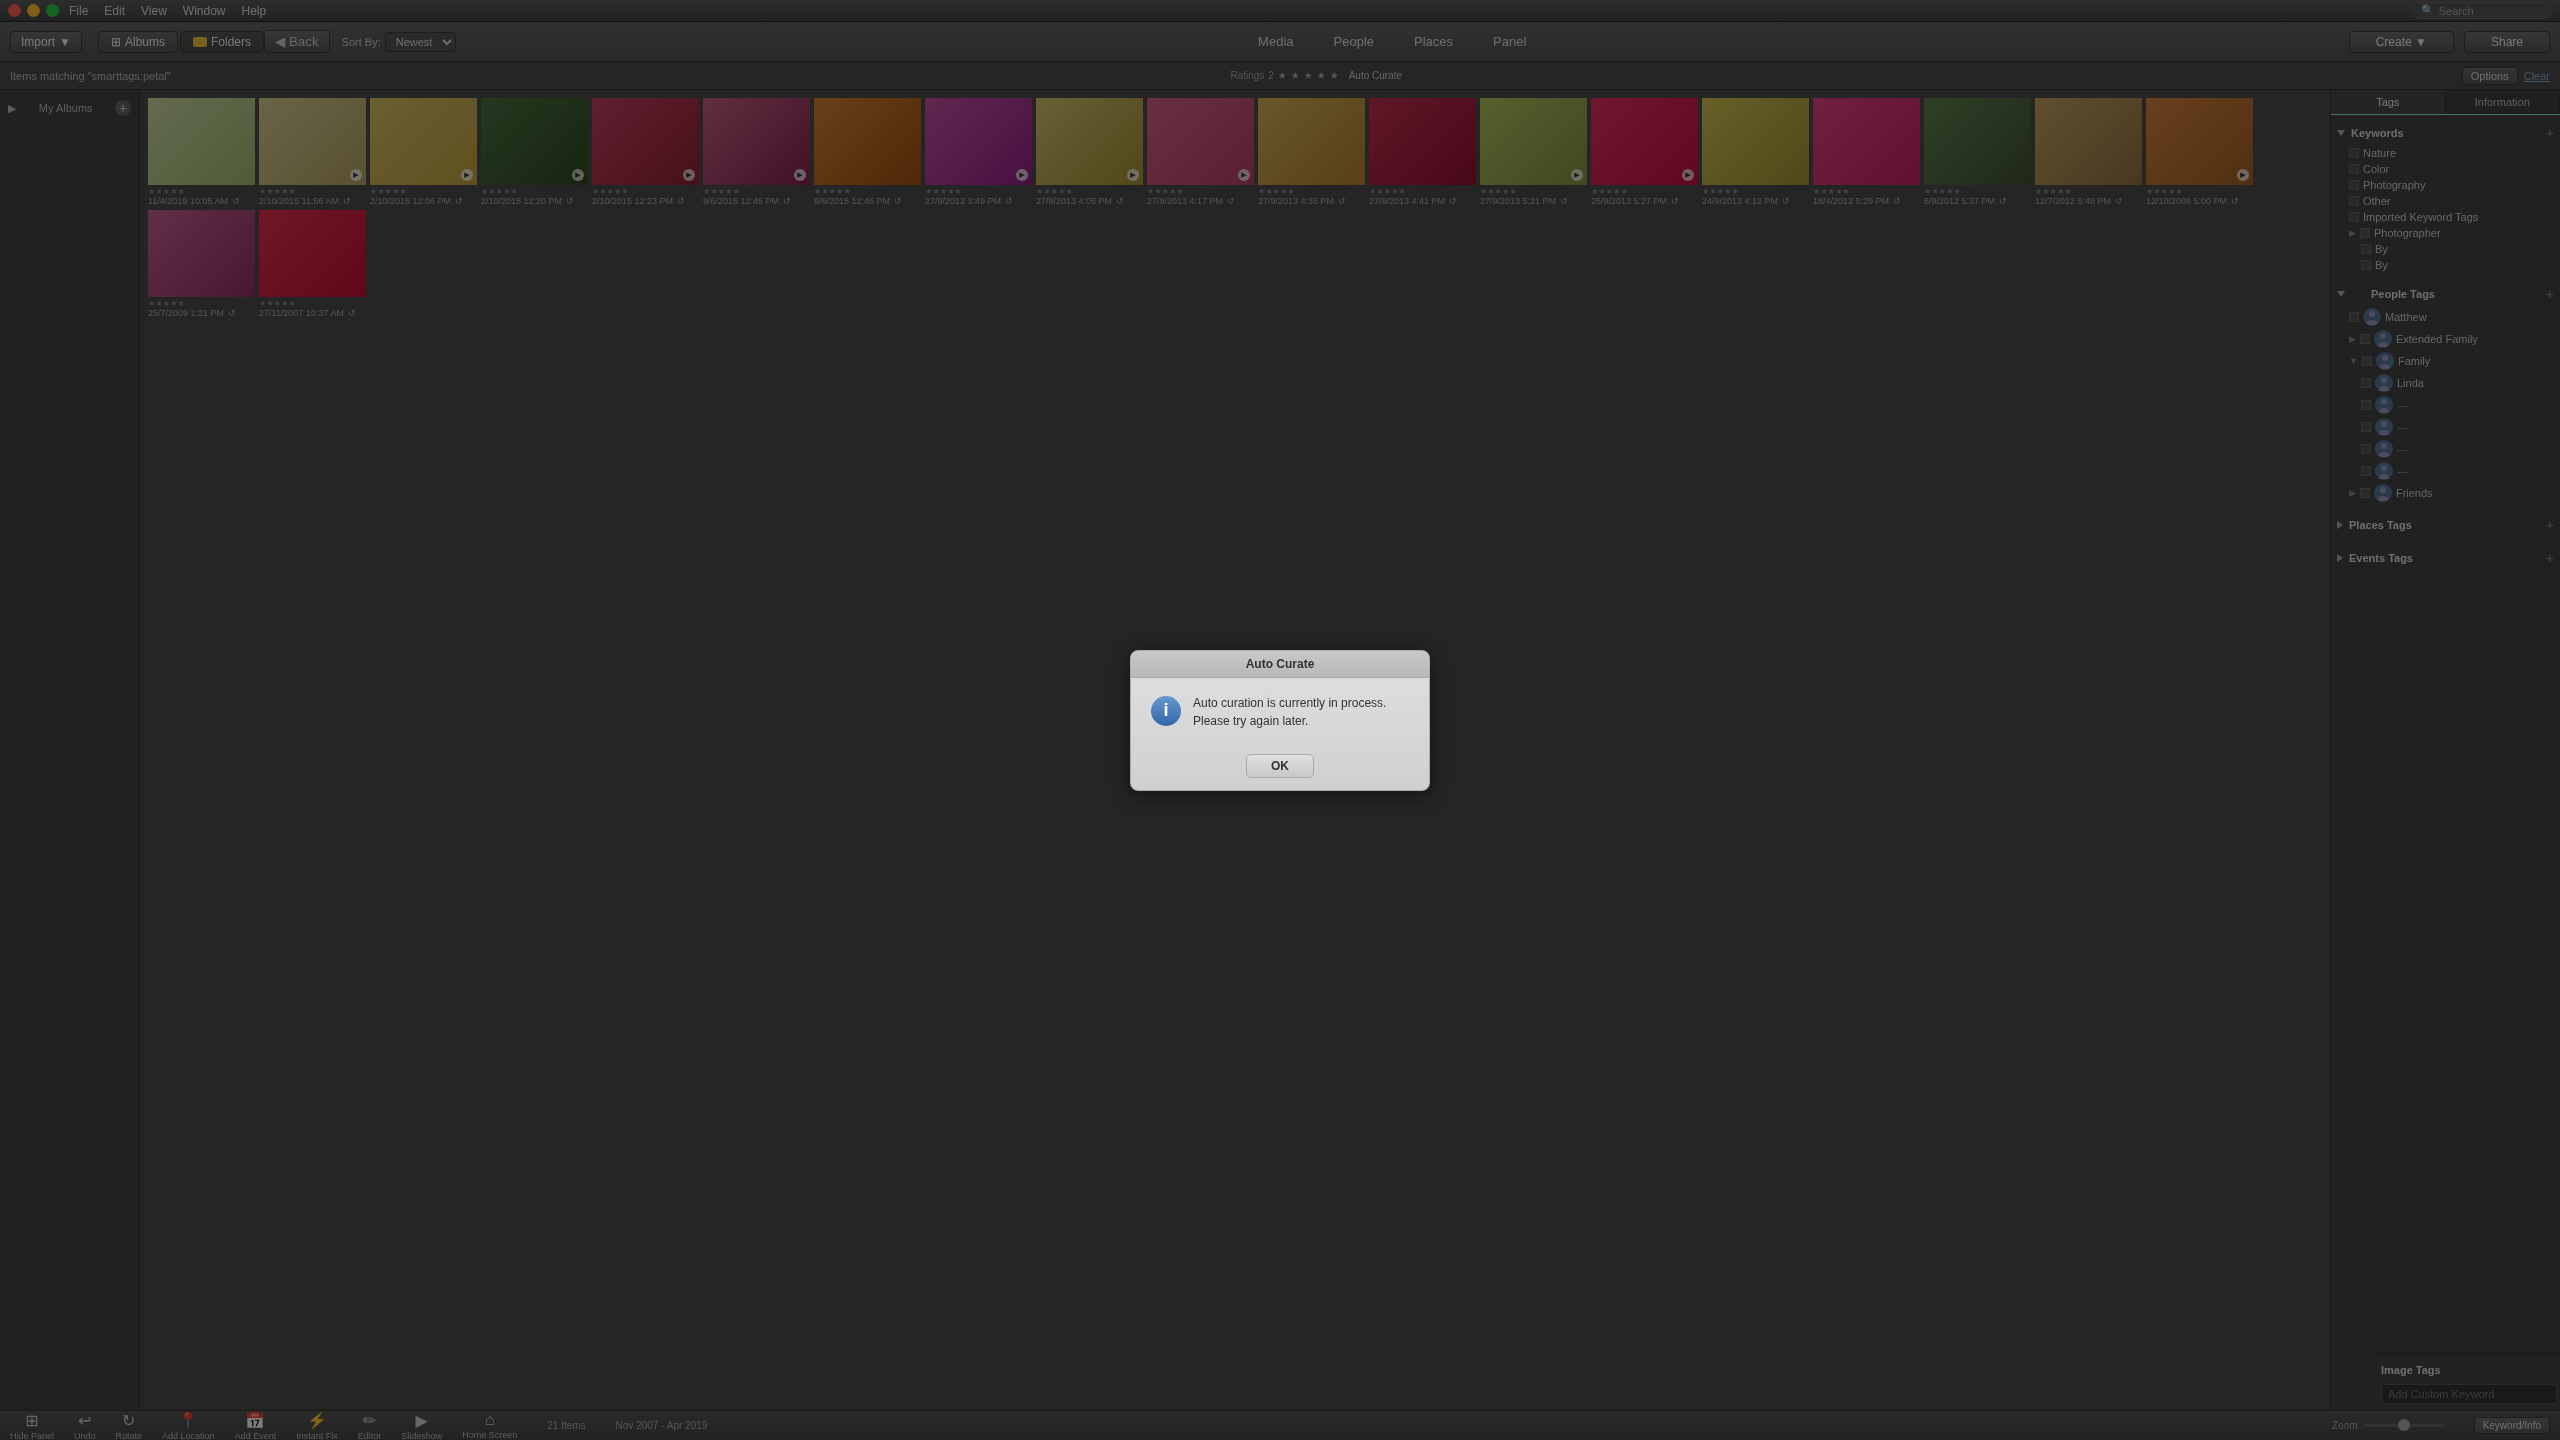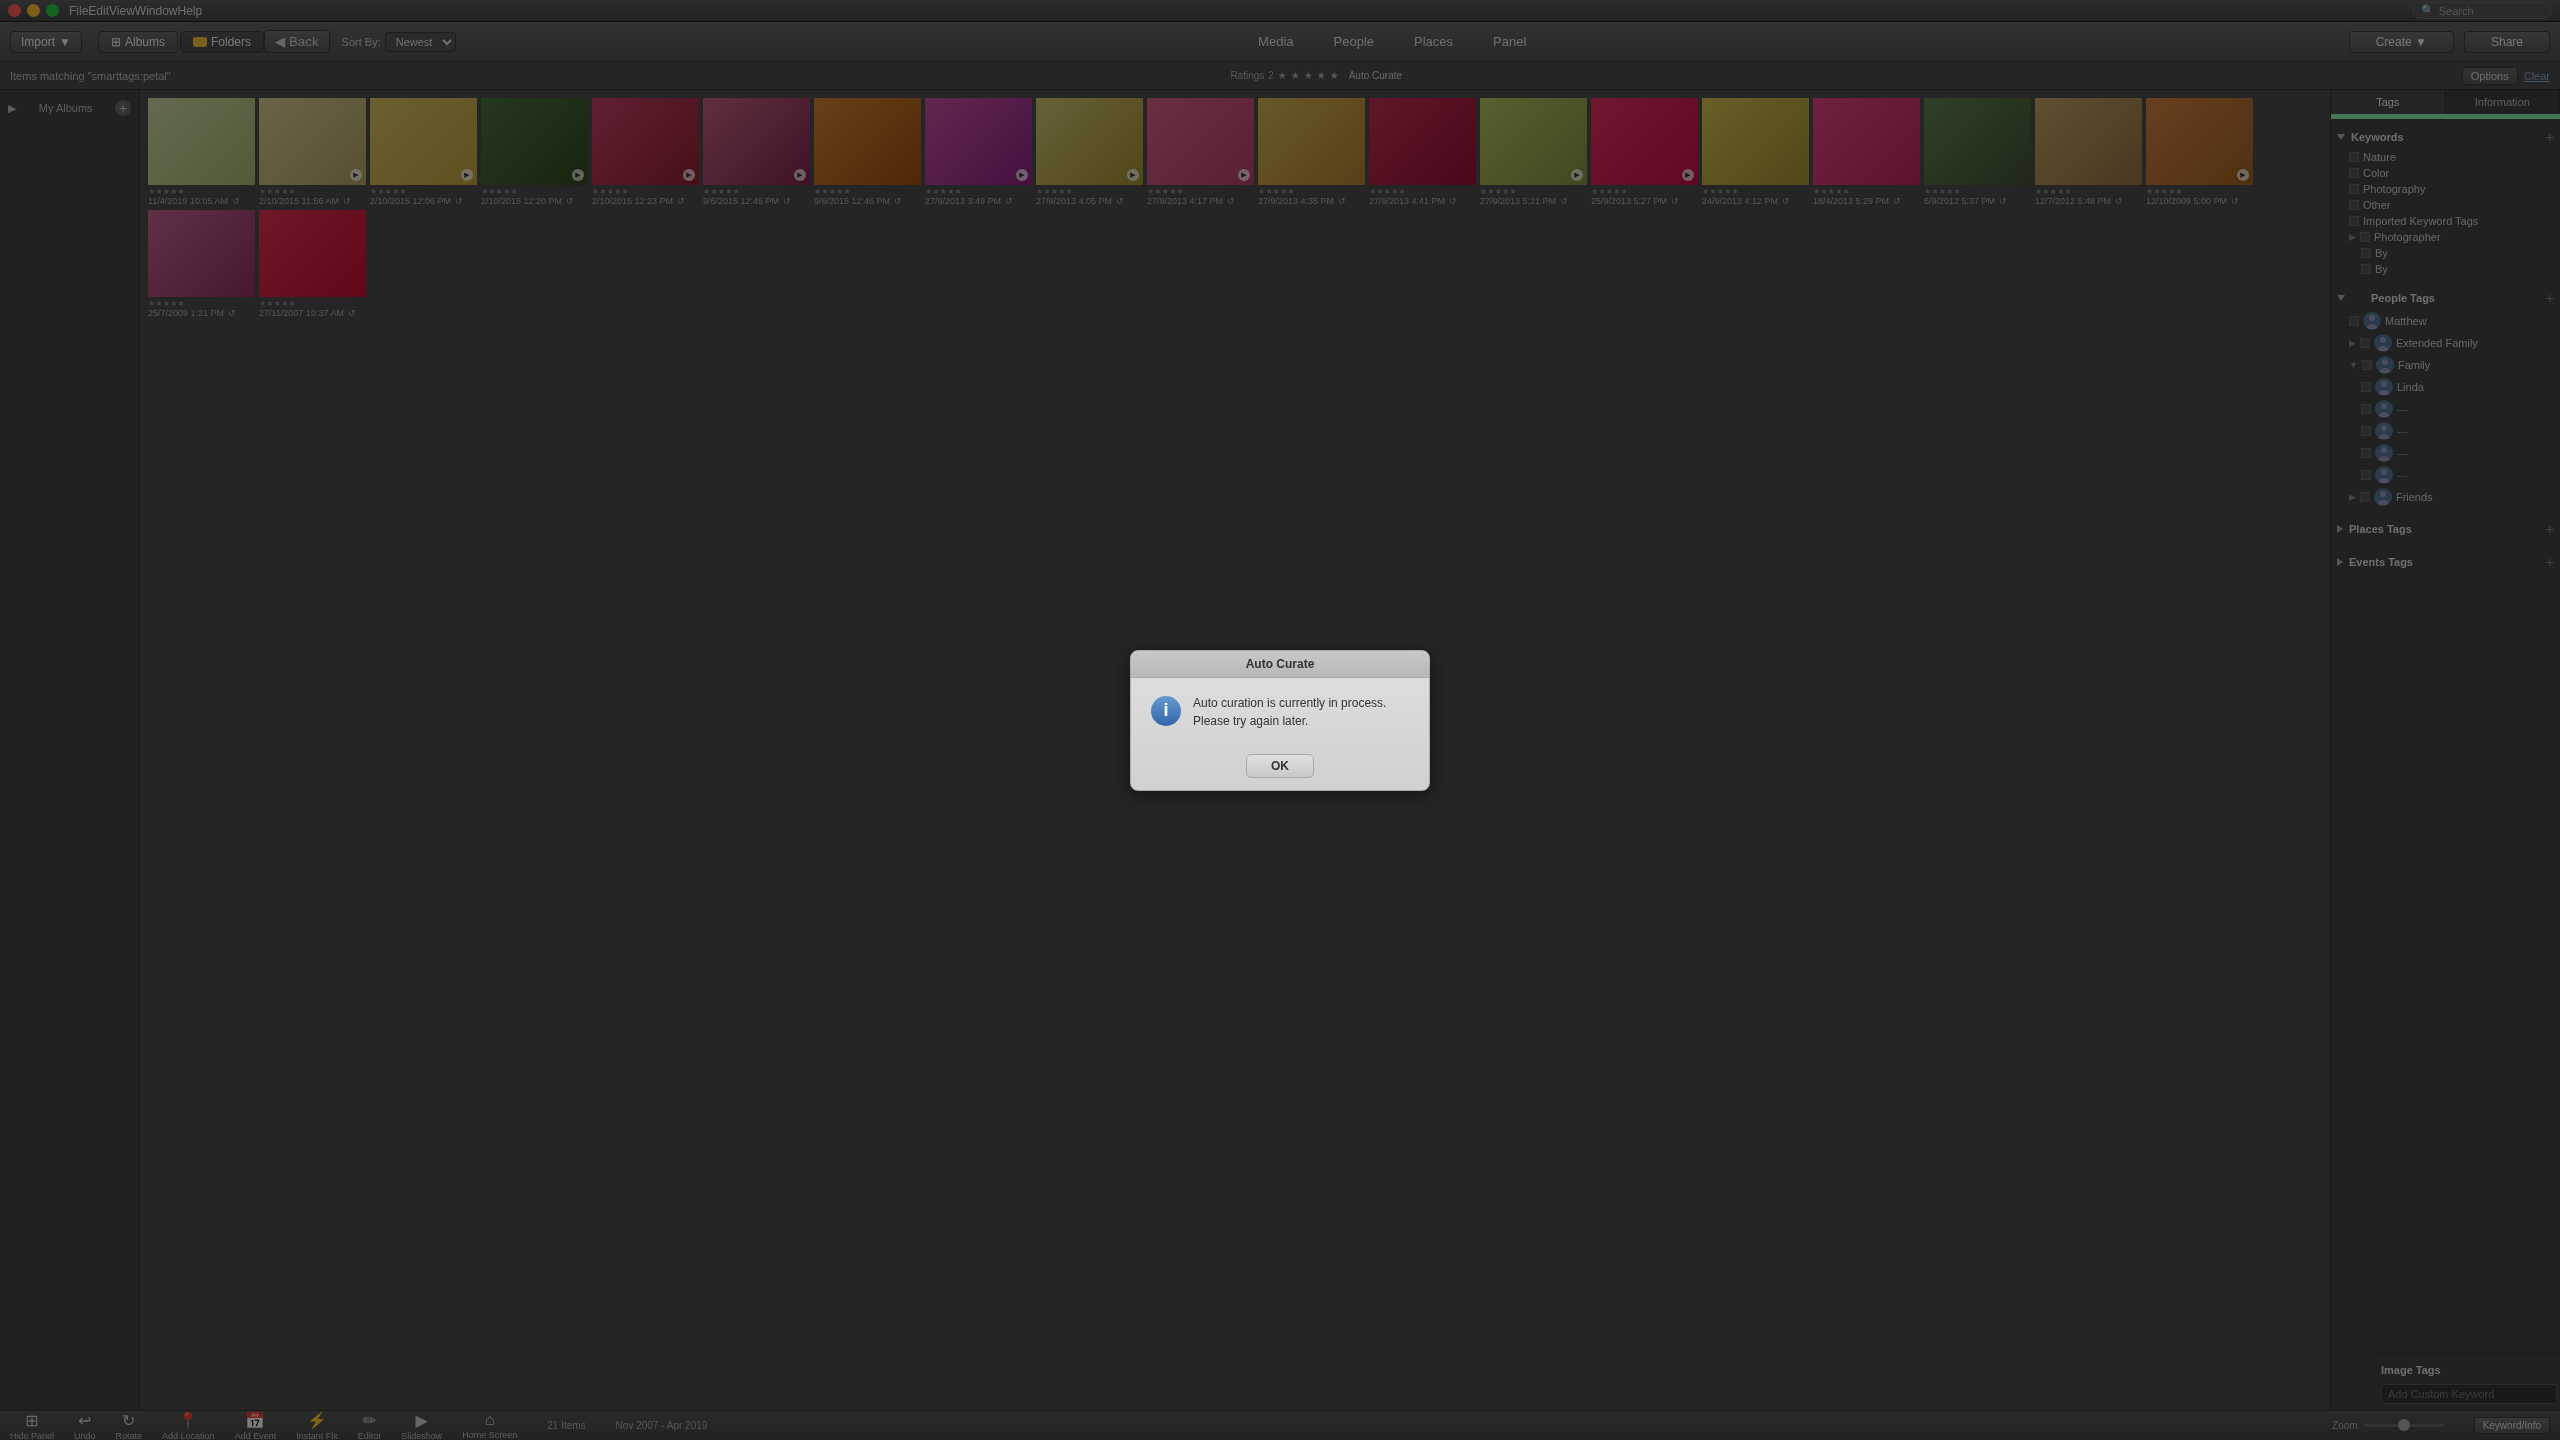--- a/index.html
+++ b/index.html
@@ -5,21 +5,21 @@
     * { box-sizing: border-box; margin: 0; padding: 0; }
     body { font-family: -apple-system, 'Helvetica Neue', Arial, sans-serif; font-size: 11px; background: #3a3a3a; color: #ddd; overflow: hidden; width: 2560px; height: 1440px; }
 
     
     #titlebar { height: 22px; background: linear-gradient(to bottom, #5a5a5a, #444); display: flex; align-items: center; padding: 0 8px; border-bottom: 1px solid #222; }
     #titlebar .win-controls { display: flex; gap: 6px; margin-right: 10px; }
     #titlebar .win-btn { width: 13px; height: 13px; border-radius: 50%; display: inline-block; }
     #titlebar .close { background: #ff5f57; }
     #titlebar .minimize { background: #febc2e; }
     #titlebar .maximize { background: #28c840; }
-    #titlebar .menu-items { display: flex; font-size: 12px; color: #ddd; }
+    #titlebar .menu-items { display: flex; gap: 16px; font-size: 12px; color: #ddd; }
     #titlebar .search-box { margin-left: auto; background: #555; border: 1px solid #666; border-radius: 10px; padding: 1px 8px; width: 140px; color: #ddd; font-size: 11px; display: flex; align-items: center; gap: 4px; }
 
     
     #toolbar { height: 40px; background: linear-gradient(to bottom, #636363, #515151); display: flex; align-items: center; padding: 0 10px; border-bottom: 1px solid #333; }
     #toolbar .import-btn { background: linear-gradient(to bottom, #6e6e6e, #565656); border: 1px solid #3a3a3a; border-radius: 4px; padding: 3px 10px; color: #eee; font-size: 12px; cursor: pointer; display: flex; align-items: center; gap: 4px; }
     #toolbar .nav-tabs { display: flex; gap: 2px; margin-left: 16px; }
     #toolbar .nav-tab { padding: 3px 12px; font-size: 12px; background: linear-gradient(to bottom, #686868, #545454); border: 1px solid #3a3a3a; border-radius: 4px; color: #eee; cursor: pointer; display: flex; align-items: center; gap: 4px; }
     #toolbar .nav-tab.active { background: linear-gradient(to bottom, #555, #484848); }
     #toolbar .nav-tab .folder-icon { width: 14px; height: 10px; background: #f0c040; border-radius: 2px; display: inline-block; }
     #toolbar .back-btn { padding: 3px 10px; background: linear-gradient(to bottom, #6e6e6e, #565656); border: 1px solid #3a3a3a; border-radius: 4px; color: #ccc; cursor: pointer; }
@@ -50,21 +50,21 @@
     .photo-item { display: flex; flex-direction: column; cursor: pointer; }
     .photo-thumb { position: relative; background: #333; overflow: hidden; }
     .photo-thumb .play-btn { position: absolute; bottom: 4px; right: 4px; width: 12px; height: 12px; border-radius: 50%; background: rgba(255,255,255,0.7); display: flex; align-items: center; justify-content: center; font-size: 7px; color: #333; }
     .photo-meta { font-size: 9px; color: #aaa; margin-top: 2px; display: flex; align-items: center; gap: 4px; }
     .photo-stars { color: #888; letter-spacing: -1px; font-size: 8px; }
     .photo-date { font-size: 9px; color: #aaa; }
     .photo-icon { font-size: 9px; color: #aaa; }
 
     
     #right-panel { width: 230px; background: #424242; border-left: 1px solid #333; overflow-y: auto; }
-    #right-panel-tabs { display: flex; border-bottom: 5px solid #86efac; align-items: flex-end; }
+    #right-panel-tabs { display: flex; border-bottom: 1px solid #86efac; align-items: flex-end; }
     #right-panel-tabs .panel-tab { flex: 1; text-align: center; padding: 6px 0; font-size: 11px; color: #bbb; cursor: pointer; background: #3e3e3e; border-right: 1px solid #333; }
     #right-panel-tabs .panel-tab.active { background: #484848; color: #eee; }
     
     .tags-panel { padding: 6px; }
     .tags-section-header { display: flex; align-items: center; justify-content: space-between; padding: 4px 0; cursor: pointer; }
     .tags-section-title { font-size: 11px; color: #ddd; font-weight: bold; }
     .tag-item { display: flex; align-items: center; gap: 4px; padding: 2px 0 2px 12px; font-size: 11px; color: #ccc; }
     .tag-item .tag-checkbox { width: 10px; height: 10px; border: 1px solid #666; background: #555; display: inline-block; }
     .tag-sub-item { padding-left: 24px; }
     .expand-arrow { font-size: 9px; color: #888; cursor: pointer; }

